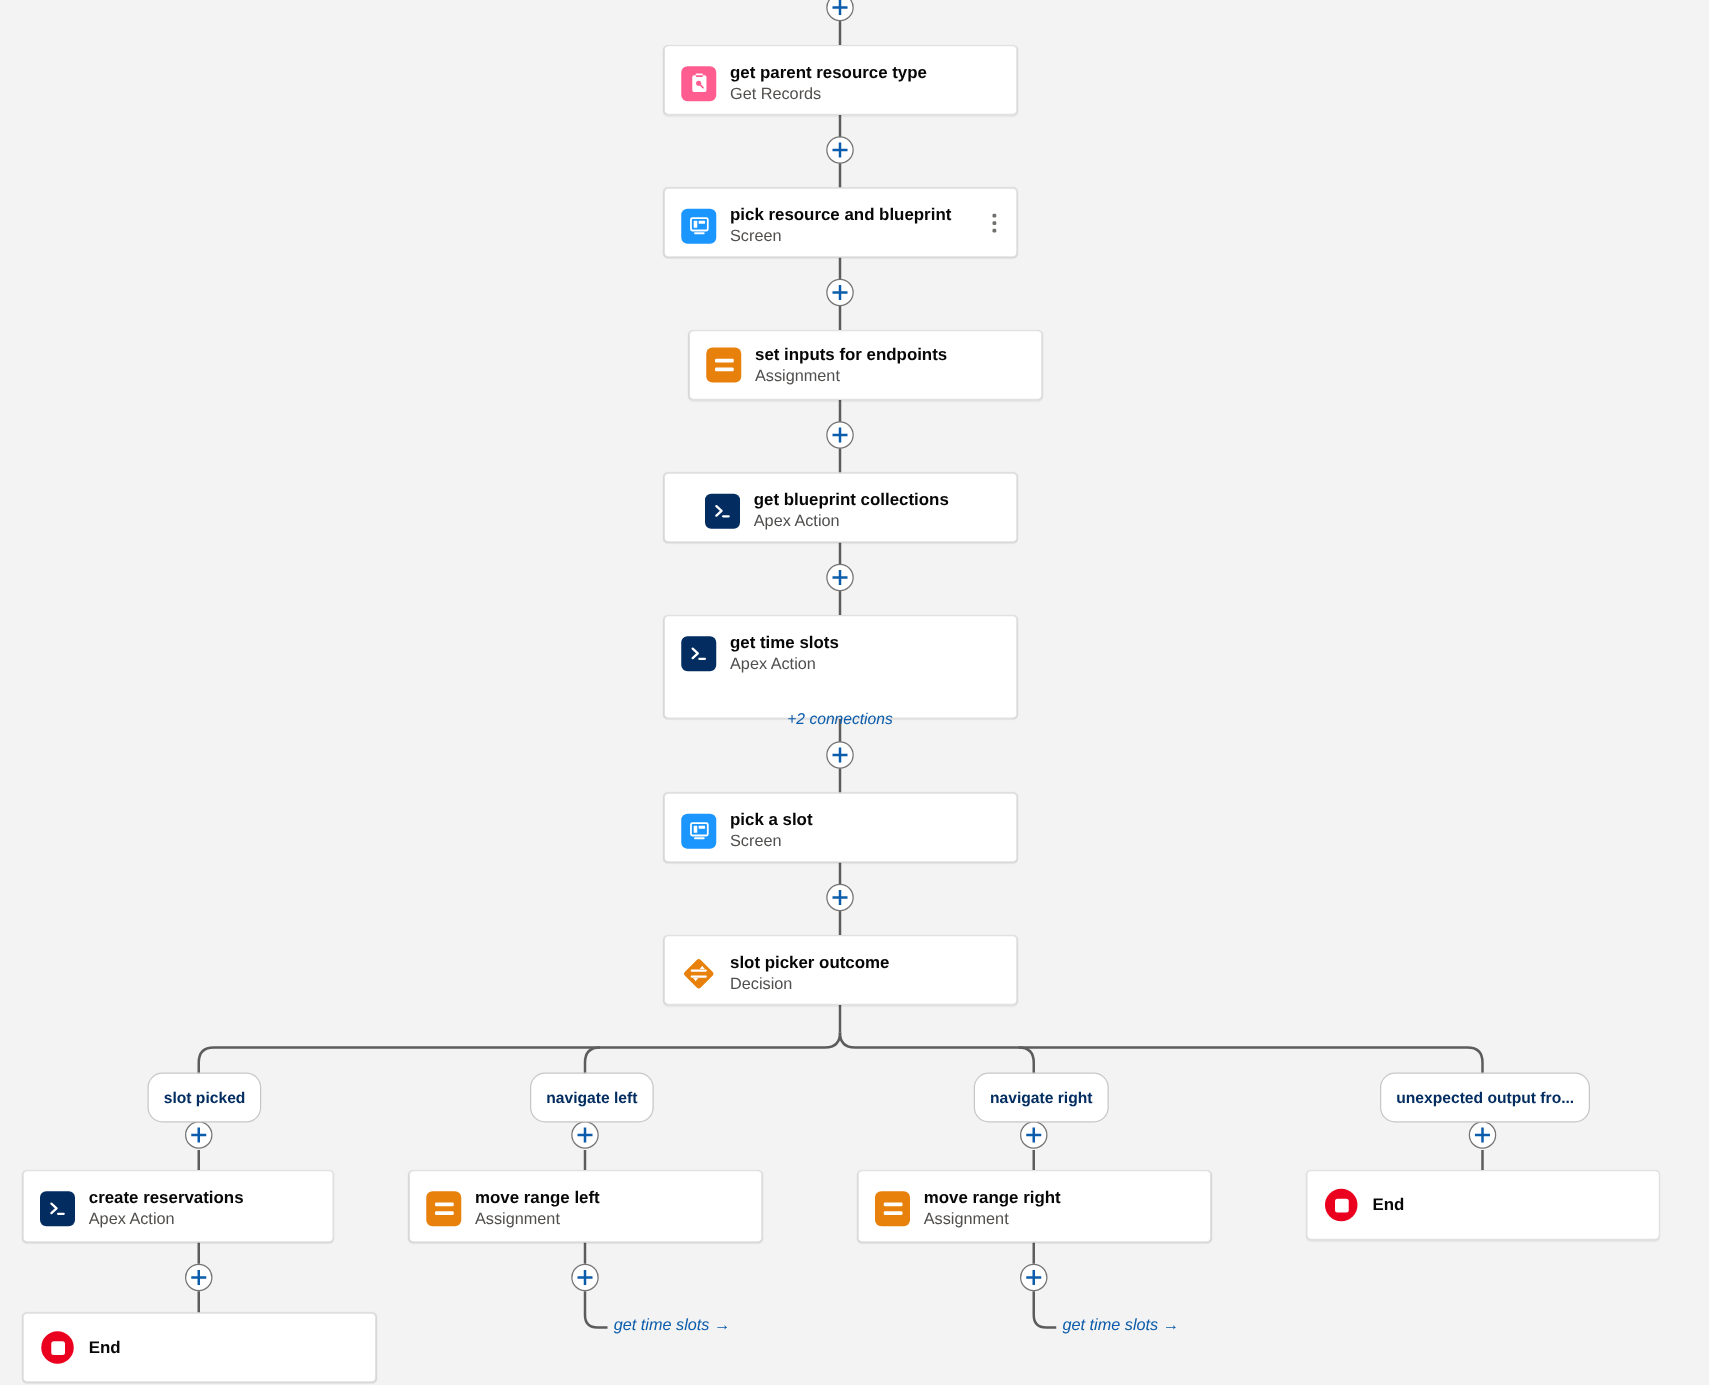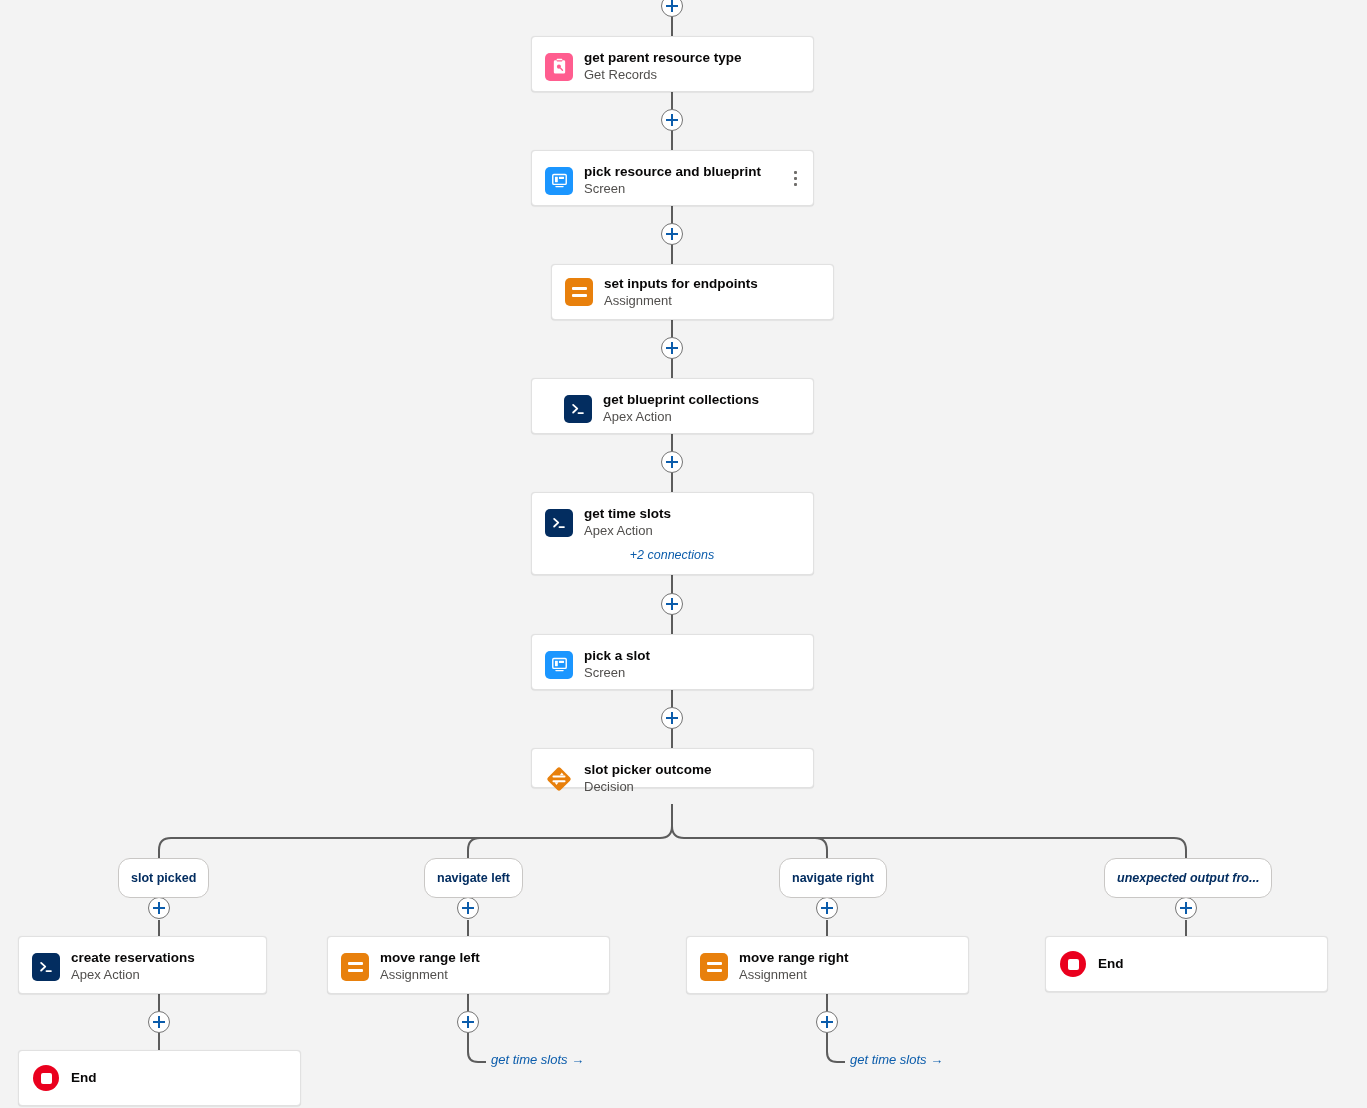--- a/index.html
+++ b/index.html
@@ -267,21 +267,21 @@
           <path stroke="#ffffff" stroke-width="2.4" stroke-linecap="round" d="M12.6 17.4h6"></path>
         </svg>
       </div>
       <div class="node-text">
         <span class="node-title">get blueprint collections</span>
         <span class="node-subtitle">Apex Action</span>
       </div>
     </div>
   </div>
 
-  <div class="node" style="left:531px; top:492px; width:283px; height:83px;">
+  <div class="node" style="left:531px; top:492px; width:283px; height:83px;gap:20px;">
     <div class="node-main">
       <div class="nicon ic-apex">
         <svg width="18" height="18" viewBox="0 0 24 24" aria-hidden="true">
           <path stroke="#ffffff" stroke-width="2.4" fill="none" stroke-linecap="round" stroke-linejoin="round" d="M5.5 6.5L11 11.6 5.5 16.7"></path>
           <path stroke="#ffffff" stroke-width="2.4" stroke-linecap="round" d="M12.6 17.4h6"></path>
         </svg>
       </div>
       <div class="node-text">
         <span class="node-title">get time slots</span>
         <span class="node-subtitle">Apex Action</span>
@@ -300,42 +300,42 @@
           <path stroke="#ffffff" stroke-width="2" stroke-linecap="round" d="M7 20.6h10"></path>
         </svg>
       </div>
       <div class="node-text">
         <span class="node-title">pick a slot</span>
         <span class="node-subtitle">Screen</span>
       </div>
     </div>
   </div>
 
-  <div class="node" style="left:531px; top:748px; width:283px; height:40px;">
+  <div class="node" style="left:531px; top:748px; width:283px; height:56px;">
     <div class="node-main">
       <div class="nicon ic-decision">
         <svg width="30" height="30" viewBox="0 0 32 32" aria-hidden="true">
           <rect x="16" y="1.6" width="20.4" height="20.4" rx="2.6" fill="#e8800c" transform="rotate(45 16 1.6)"></rect>
           <path stroke="#ffffff" stroke-width="2.1" stroke-linecap="round" d="M9.6 13.1h12.8"></path>
           <path stroke="#ffffff" stroke-width="2.1" stroke-linecap="round" d="M9.6 18.6h12.8"></path>
           <path fill="#ffffff" d="M19.2 8.6l2.3 3h-4.6z"></path>
           <path fill="#ffffff" d="M13.2 23.2l-2.3-3h4.6z" transform="translate(0 -0.4)"></path>
         </svg>
       </div>
       <div class="node-text">
         <span class="node-title">slot picker outcome</span>
         <span class="node-subtitle">Decision</span>
       </div>
     </div>
   </div>
 
   <div class="branch-label" style="left:118px;  top:858px;">slot picked</div>
   <div class="branch-label" style="left:424px;  top:858px;">navigate left</div>
   <div class="branch-label" style="left:779px;  top:858px;">navigate right</div>
-  <div class="branch-label" style="left:1104px; top:858px;font-style:italic;">unexpected output fro...</div>
+  <div class="branch-label" style="left:1104px; top:858px;">unexpected output fro...</div>
 
   <div class="node" style="left:18px; top:936px; width:249px; height:58px;">
     <div class="node-main">
       <div class="nicon ic-apex">
         <svg width="18" height="18" viewBox="0 0 24 24" aria-hidden="true">
           <path stroke="#ffffff" stroke-width="2.4" fill="none" stroke-linecap="round" stroke-linejoin="round" d="M5.5 6.5L11 11.6 5.5 16.7"></path>
           <path stroke="#ffffff" stroke-width="2.4" stroke-linecap="round" d="M12.6 17.4h6"></path>
         </svg>
       </div>
       <div class="node-text">

